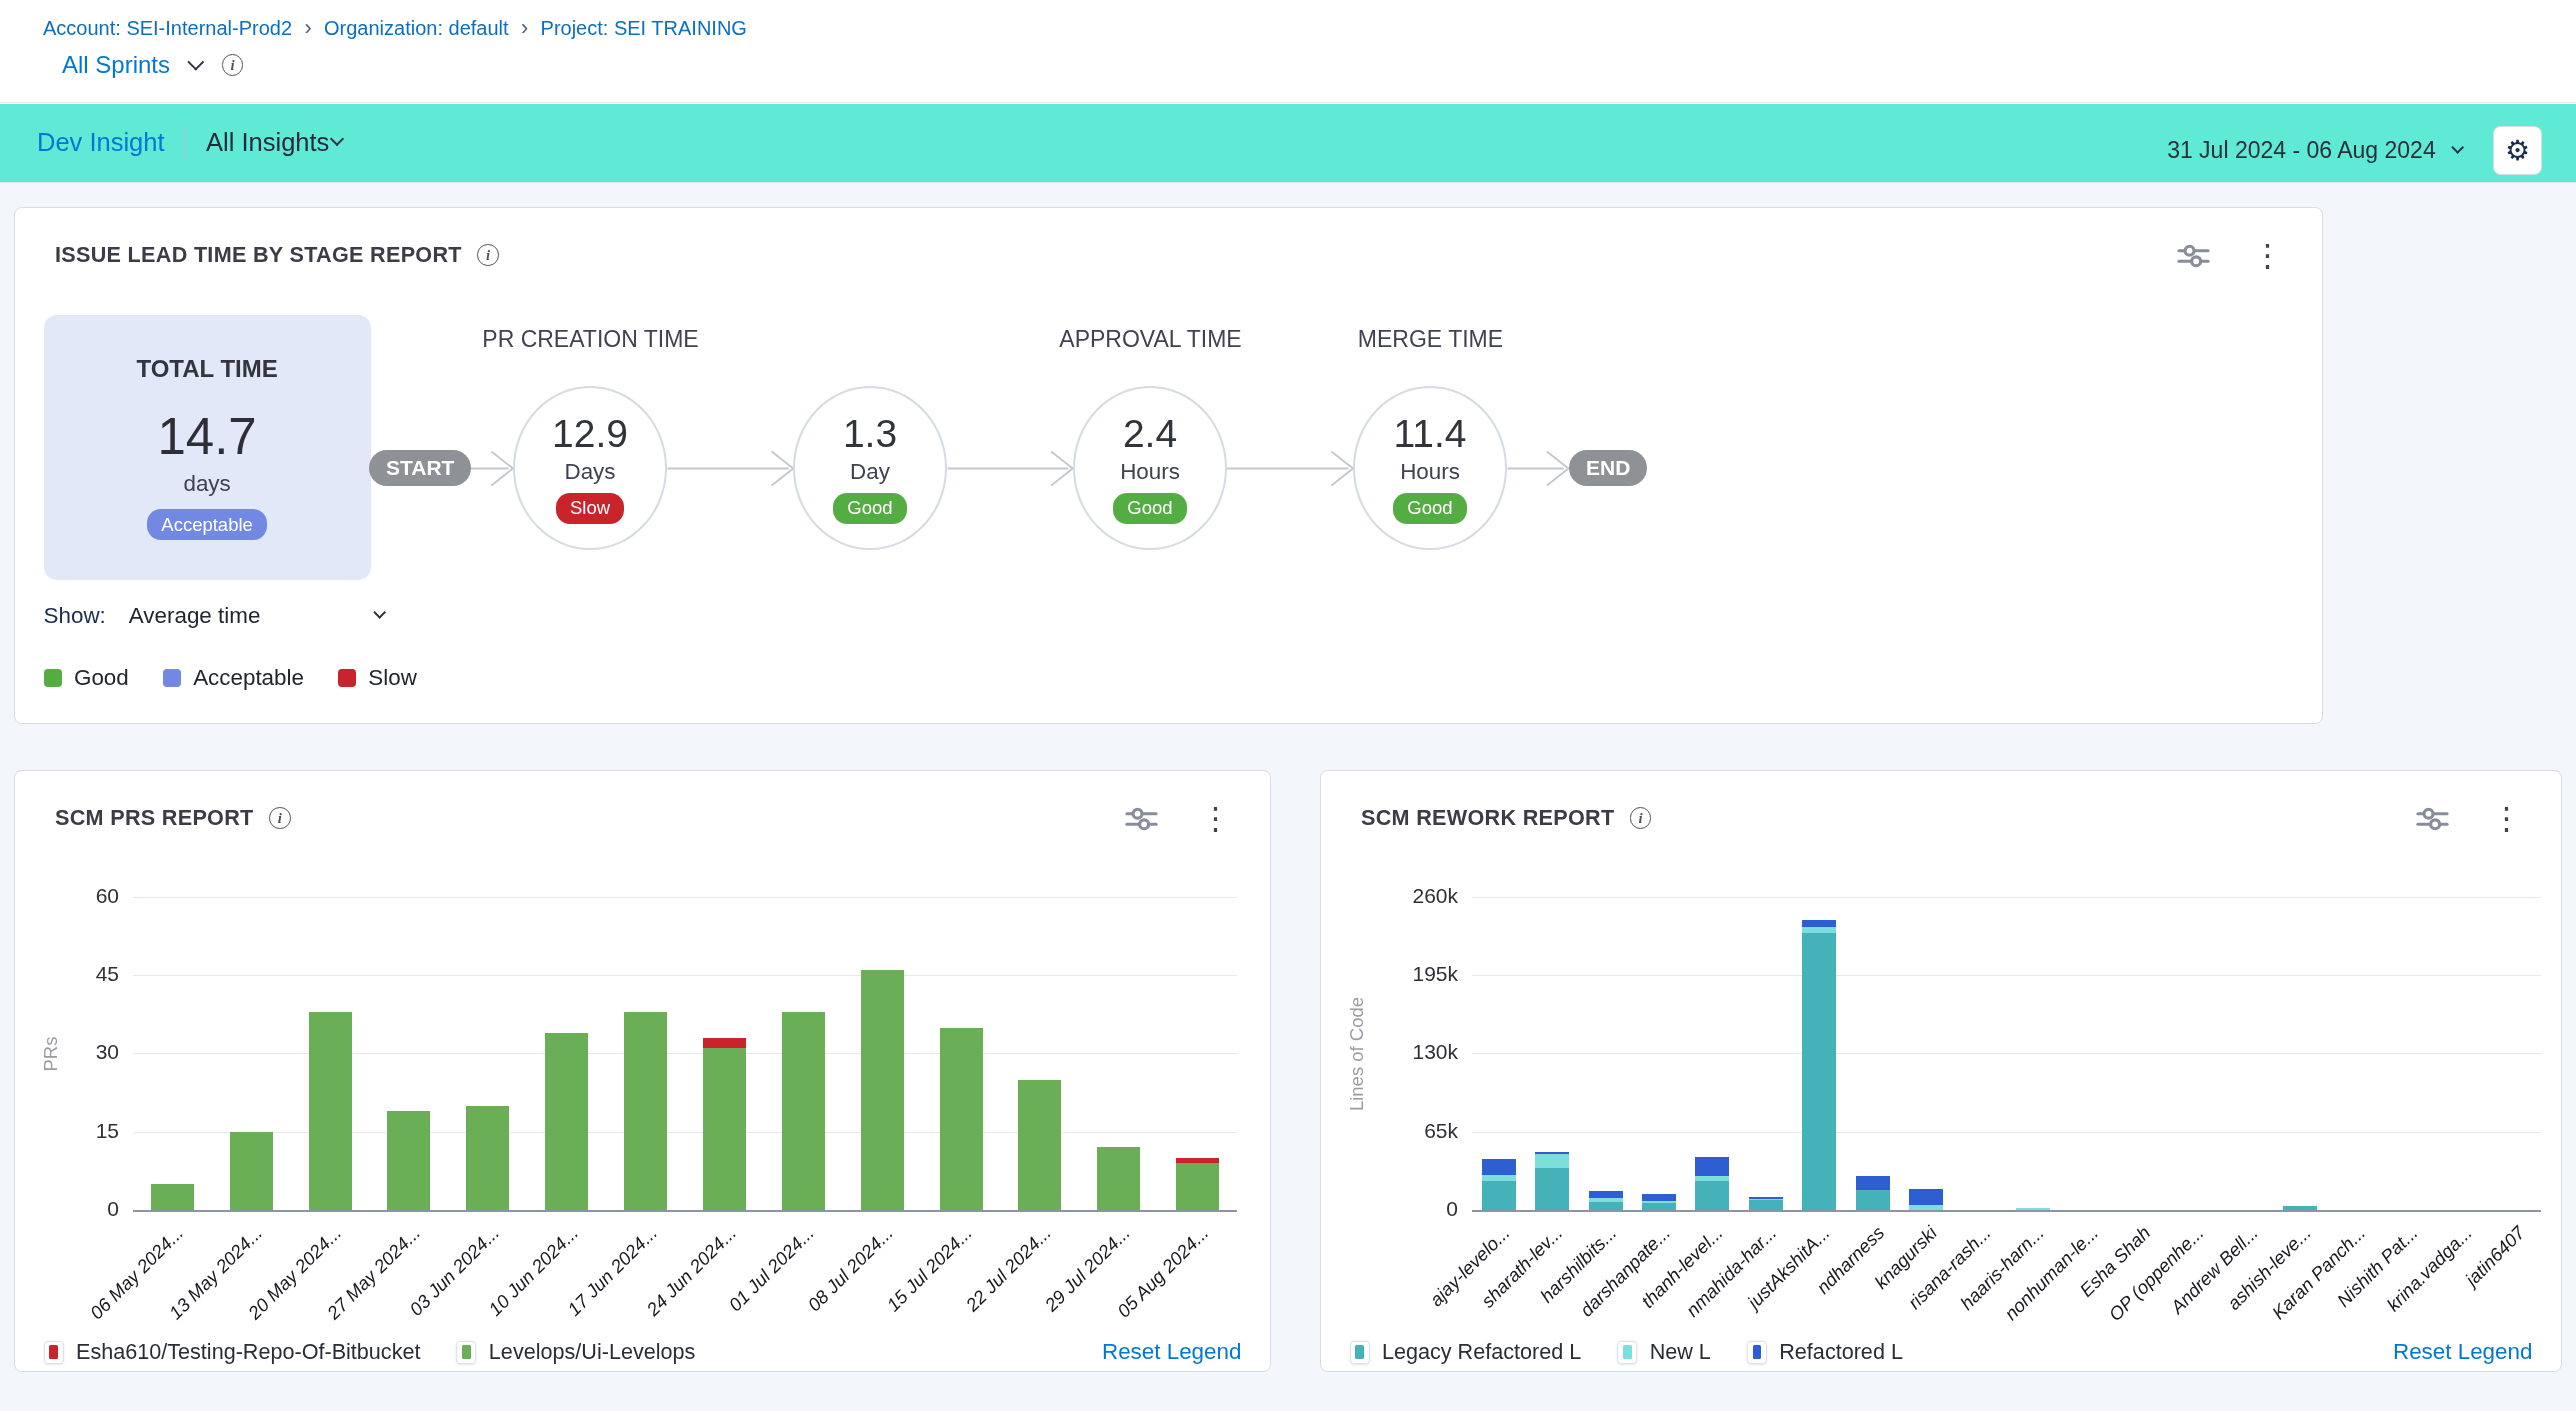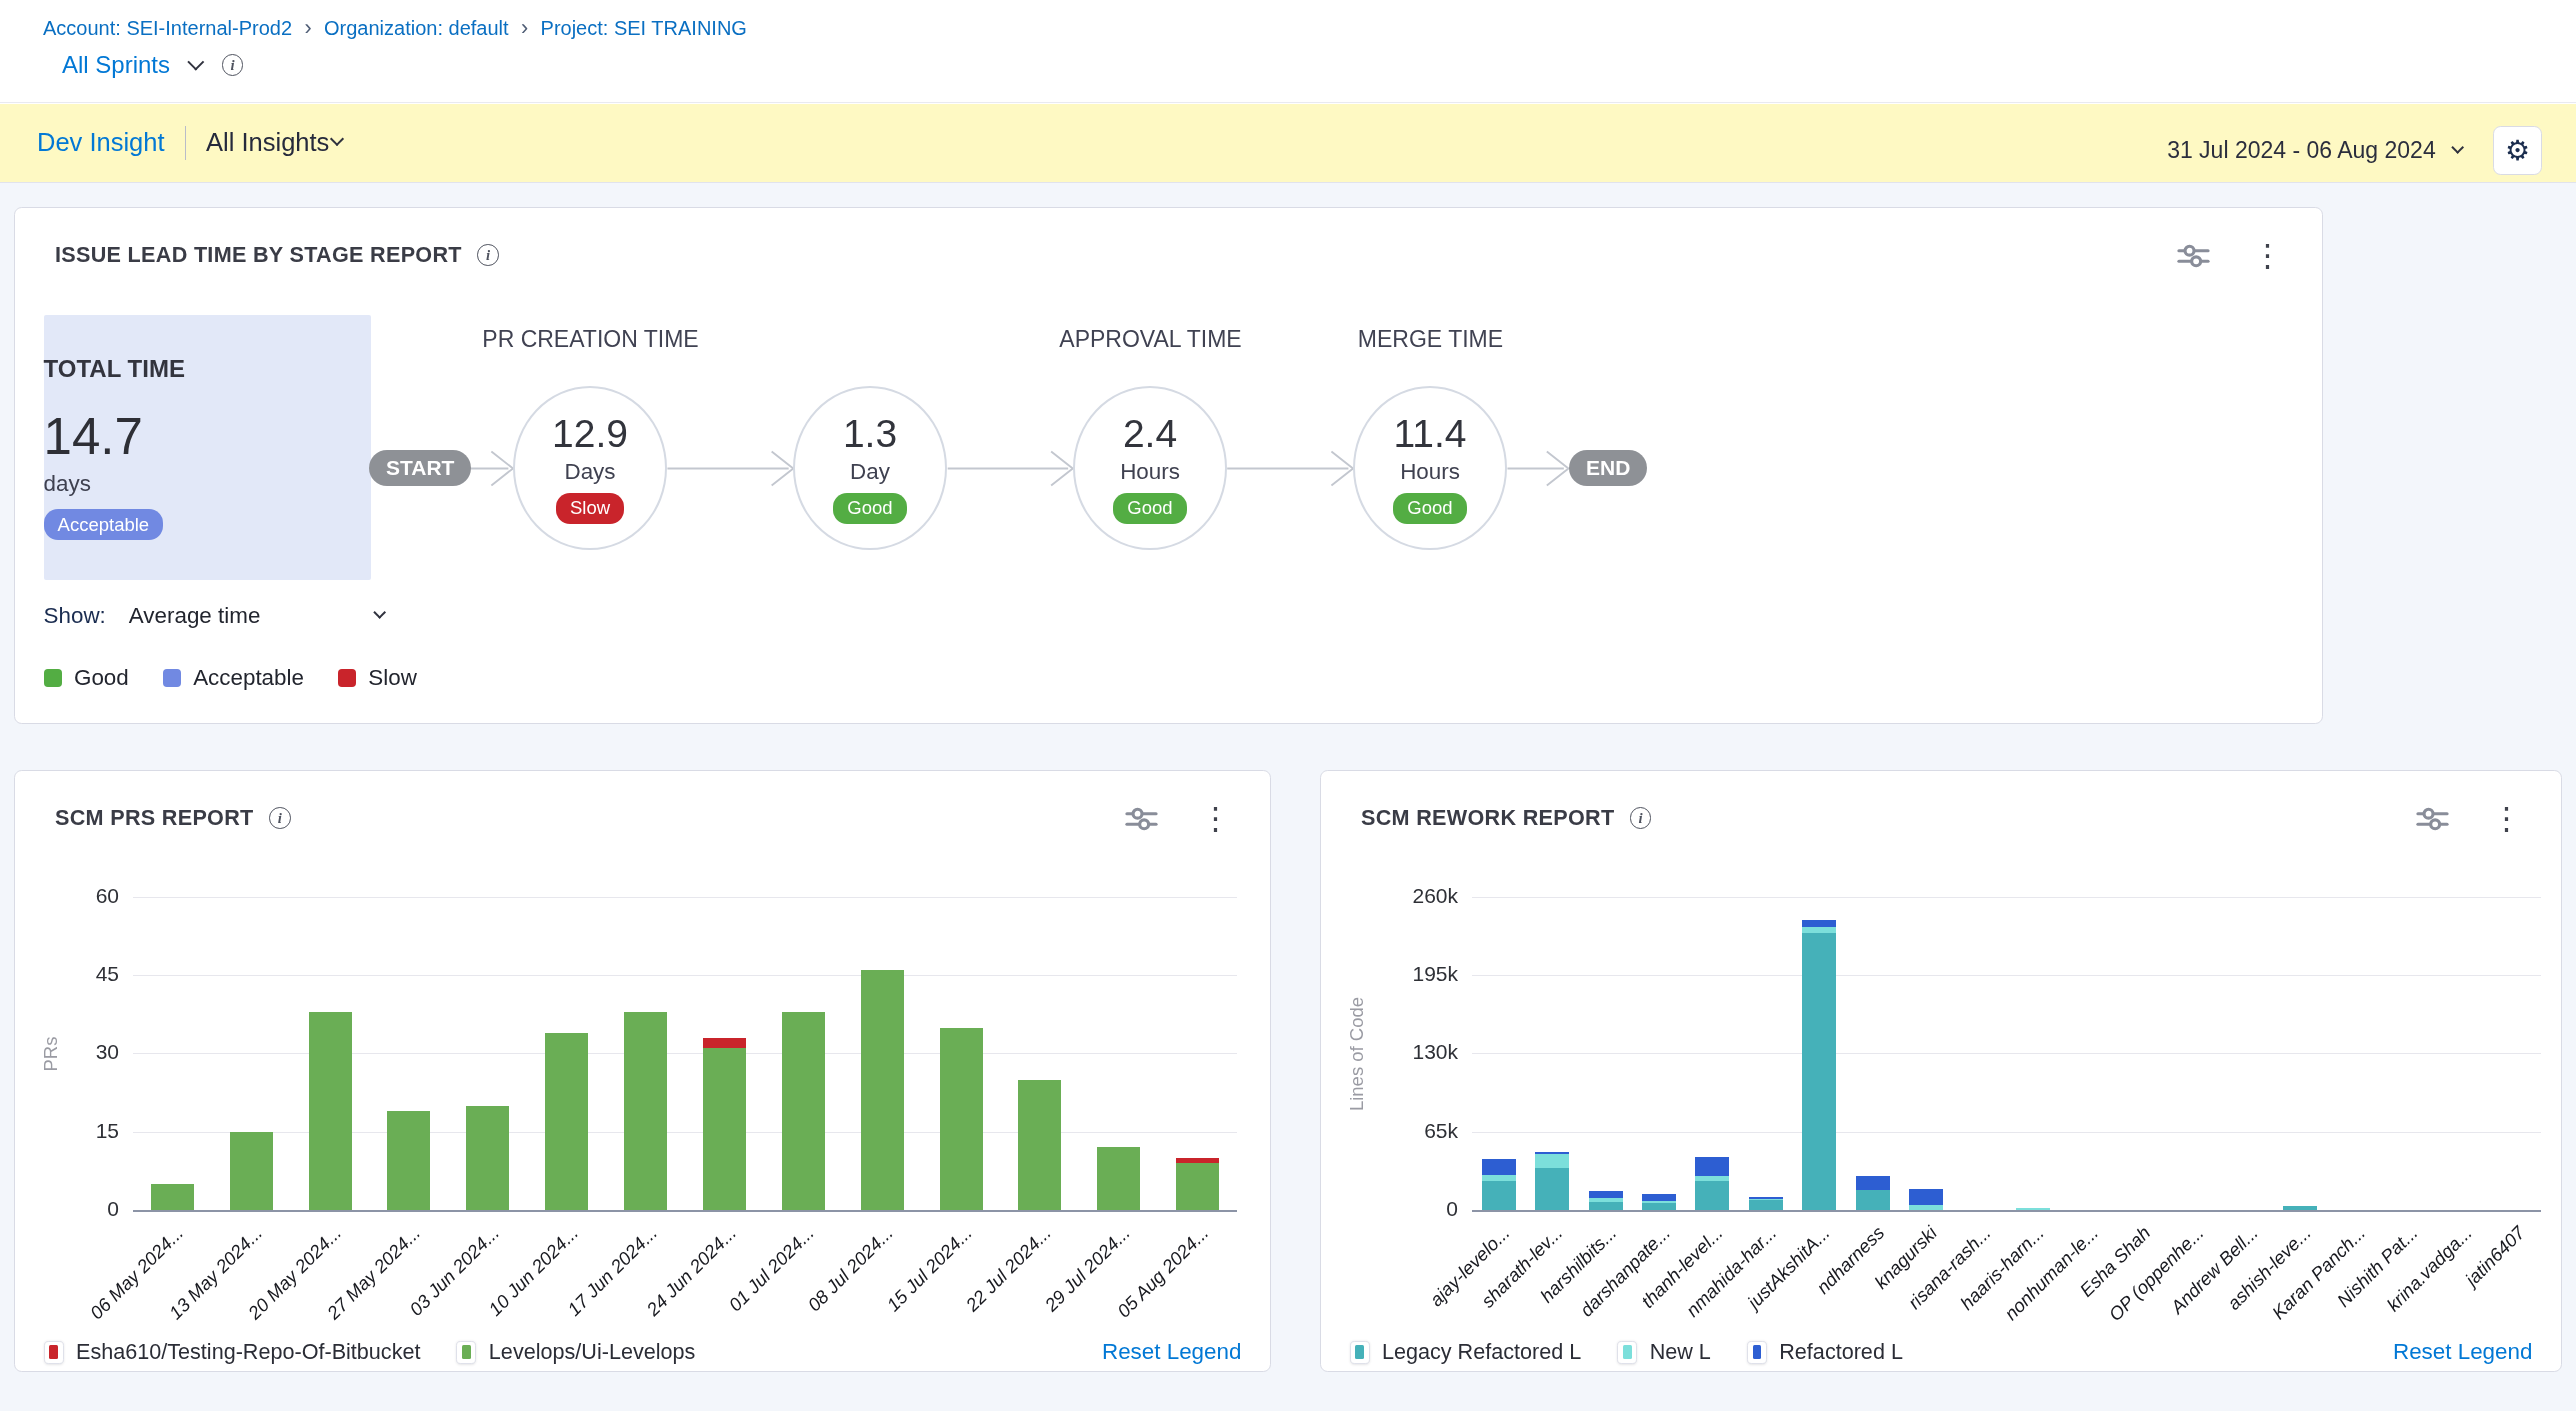--- a/index.html
+++ b/index.html
@@ -13,21 +13,21 @@
   .breadcrumb a { color:#0a6fc2; text-decoration:none; cursor:pointer; }
   .crumb-sep { color:#4f5d75; font-size:21.6px; }
   .sprint-row { position:absolute; left:62px; top:51px; display:flex; align-items:center; gap:20px; }
   .sprint-label { color:#0278d5; font-size:24px; cursor:pointer; }
   .chev { display:inline-block; border-right:2.3px solid #30323e; border-bottom:2.3px solid #30323e;
     transform:rotate(45deg); width:11.6px; height:11.6px; margin-top:-6.2px; }
   .info-icon { display:inline-flex; align-items:center; justify-content:center; width:21.6px; height:21.6px;
     border:1.9px solid #4e525e; border-radius:50%; font-size:14.7px; font-weight:bold; color:#4e525e;
     font-family:"Liberation Serif","DejaVu Serif",serif; font-style:italic; }
 
-  .insight-bar { position:absolute; left:0; top:104px; width:2576px; height:79px; background:#fef9c3;
+  .insight-bar { position:absolute; left:0; top:104px; width:2576px; height:79px; background:#5eead4;
     border-bottom:1.5px solid #e1e3ec; }
   .insight-left { position:absolute; left:37px; top:0; height:77px; display:flex; align-items:center; gap:20px; }
   .devinsight { color:#0278d5; font-size:25.5px; cursor:pointer; }
   .vline { width:1.5px; height:34px; background:#b9bcc9; }
   .insight-select { display:flex; align-items:center; gap:3px; color:#262a3c; font-size:25.5px; cursor:pointer; }
   .insight-right { position:absolute; right:34px; top:0; height:93px; display:flex; align-items:center; gap:31px; }
   .date-range { display:flex; align-items:center; gap:17px; font-size:23px; color:#2b2e3d; cursor:pointer; }
   .gear-btn { width:49px; height:49px; border:1.5px solid #d9dbe5; border-radius:7.7px; background:#fff;
     display:flex; align-items:center; justify-content:center; font-size:28px; color:#1b2d4e; cursor:pointer; }
 
@@ -38,21 +38,21 @@
   .panel-title { font-size:21.6px; font-weight:bold; letter-spacing:0.3px; color:#3a3c46; }
   .panel-actions { position:absolute; right:39px; top:32px; display:flex; align-items:center; gap:40px; }
   .kebab { font-size:31px; color:#3f424c; line-height:31px; cursor:pointer; }
 
   .lead-panel   { left:14px;   top:24px;  width:2309px; height:517px; }
   .prs-panel    { left:14px;   top:587px; width:1257px; height:602px; }
   .rework-panel { left:1320px; top:587px; width:1242px; height:602px; }
 
   
   .total-card { position:absolute; left:28.6px; top:107px; width:327px; height:265px; background:#e2e8f8;
-    border-radius:2px; display:flex; flex-direction:column; align-items:flex-start; justify-content:center; gap:4.6px; }
+    border-radius:13px; display:flex; flex-direction:column; align-items:center; justify-content:center; gap:4.6px; }
   .total-title { font-size:24px; font-weight:bold; color:#33343e; margin-bottom:20px; }
   .total-value { font-size:51px; color:#2e2f36; }
   .total-unit  { font-size:22.4px; color:#3f4150; }
   .pill { color:#fff; font-size:18.5px; border-radius:14px; padding:4.6px 14px; margin-top:7.7px; display:inline-block; }
   .flow-pill { position:absolute; height:36px; line-height:36px; background:#8e9196; color:#fff;
     border-radius:18px; font-size:21px; font-weight:bold; padding:0 17px; }
   .start-pill { left:354px; top:242px; }
   .end-pill   { left:1554px; top:242px; }
   .stage-title { position:absolute; top:114px; width:263px; text-align:center; font-size:23px;
     color:#404252; line-height:1.55; }

